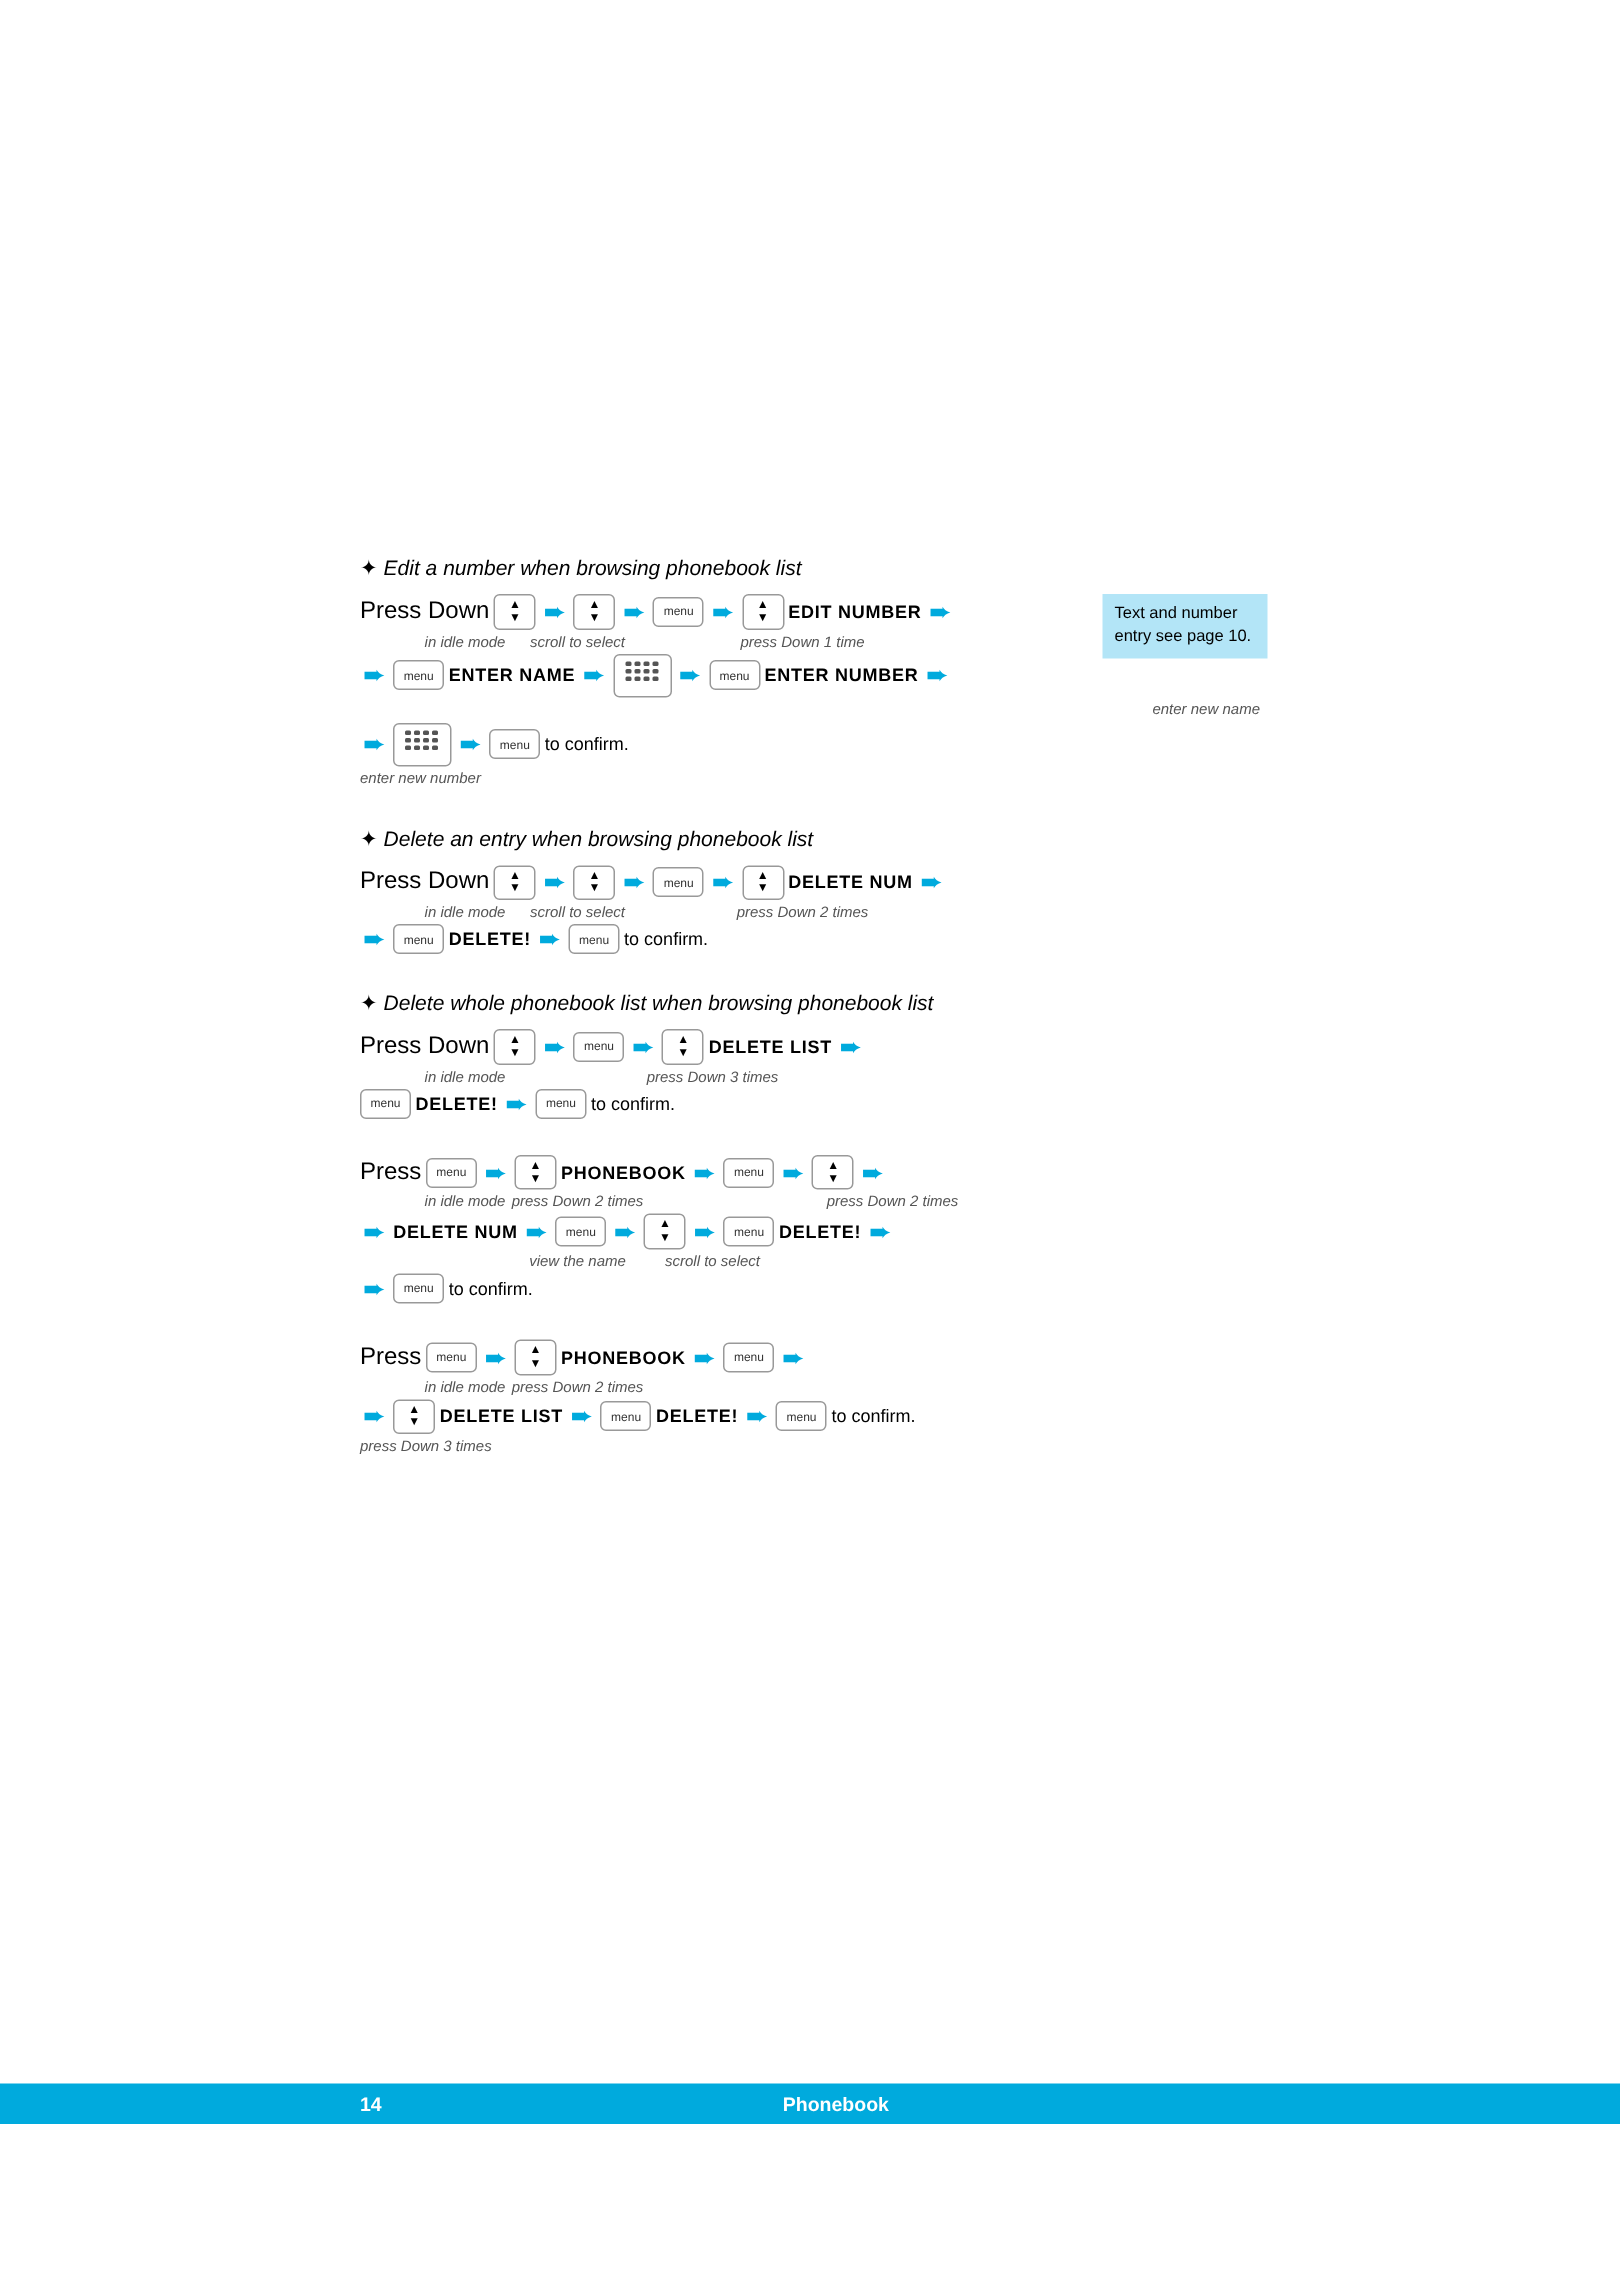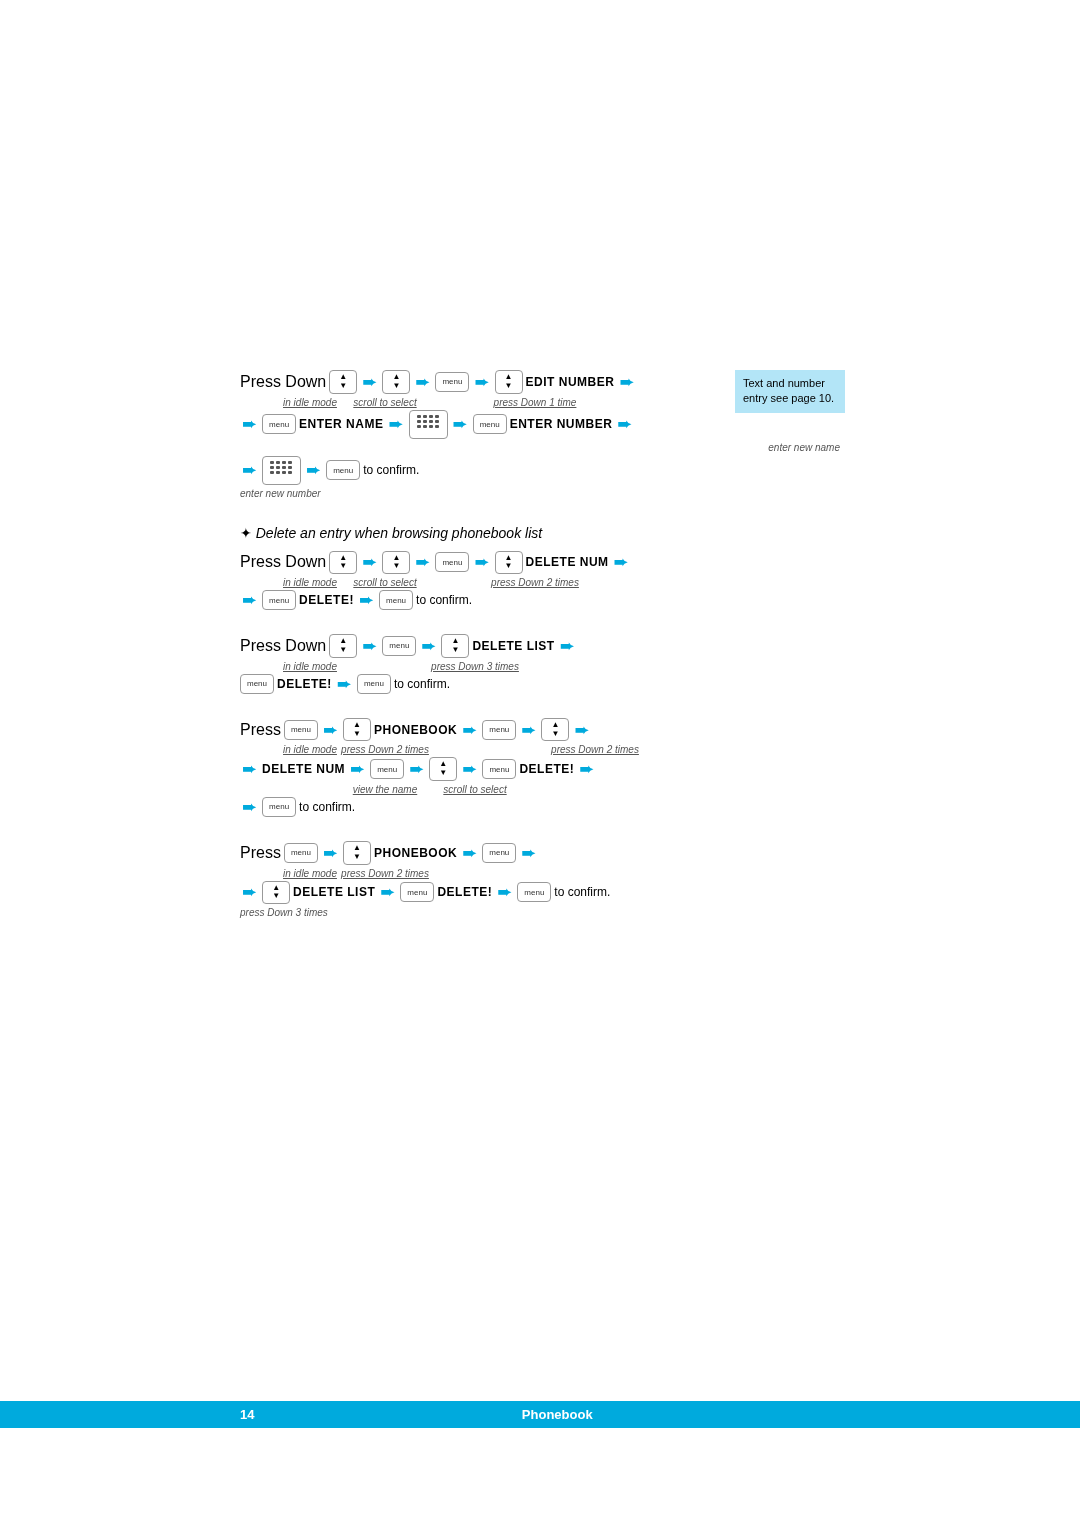--- a/index.html
+++ b/index.html
@@ -108,21 +108,21 @@
       top: 0;
       right: -130px;
     }
 
     .section1-wrapper {
       position: relative;
     }
 
     .footer-bar {
       position: absolute;
-      bottom: 100px;
+      bottom: 112px;
       left: 0;
       width: 100%;
       background: #00aadd;
       color: #fff;
       display: flex;
       align-items: flex-start;
       padding: 6px 240px;
       font-size: 13px;
       font-weight: bold;
     }
@@ -148,40 +148,42 @@
 
     .caption-under {
       display: flex;
       align-items: flex-end;
       gap: 0px;
       font-size: 10px;
       color: #555;
       font-style: italic;
       margin-bottom: 2px;
       margin-left: 40px;
-      text-decoration: underline;
     }
 
     .cap-item {
       min-width: 60px;
       text-align: center;
     }
 
     .cap-item2 {
       min-width: 90px;
       text-align: center;
     }
 
   </style>
 </head>
 <body>
 
 <div class="page-content">
 
   <div class="section section1-wrapper">
+    <div class="section-title">
+      <span class="diamond">✦</span><span>Edit a number when browsing phonebook list</span>
+    </div>
 
     <div style="position:relative; display:inline-block; width:100%;">
       
       <div class="info-box" style="position:absolute; right:-5px; top:0;">
         <span>Text and number entry see page 10.</span>
       </div>
 
       
       <div class="step-line">
         <span class="press-label">Press Down</span>
@@ -316,20 +318,23 @@
       <span class="arrow-right">➨</span>
       <span class="menu-key">menu</span>
       <span class="label-bold">DELETE!</span>
       <span class="arrow-right">➨</span>
       <span class="menu-key">menu</span>
       <span style="font-size:12px;">to confirm.</span>
     </div>
   </div>
 
   <div class="section">
+    <div class="section-title">
+      <span class="diamond">✦</span><span>Delete whole phonebook list when browsing phonebook list</span>
+    </div>
     <div class="step-line">
       <span class="press-label">Press Down</span>
       <span class="key-btn">
         <span class="key-updown">
             <span>▲</span>
             <span>▼</span>
           </span>
       </span>
       <span class="arrow-right">➨</span>
       <span class="menu-key">menu</span>

